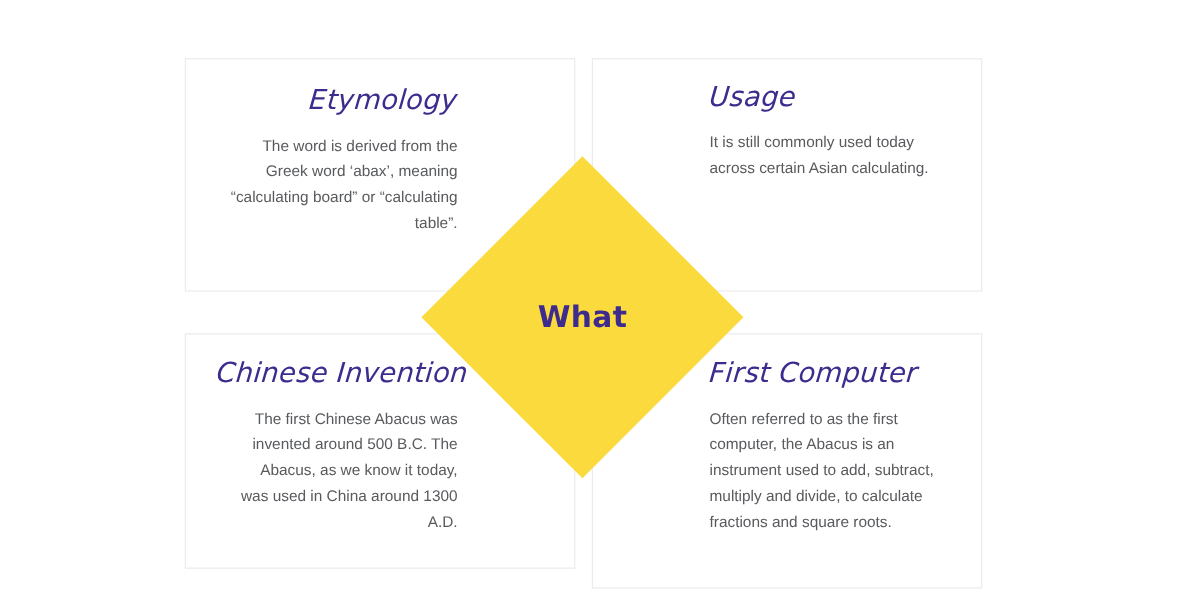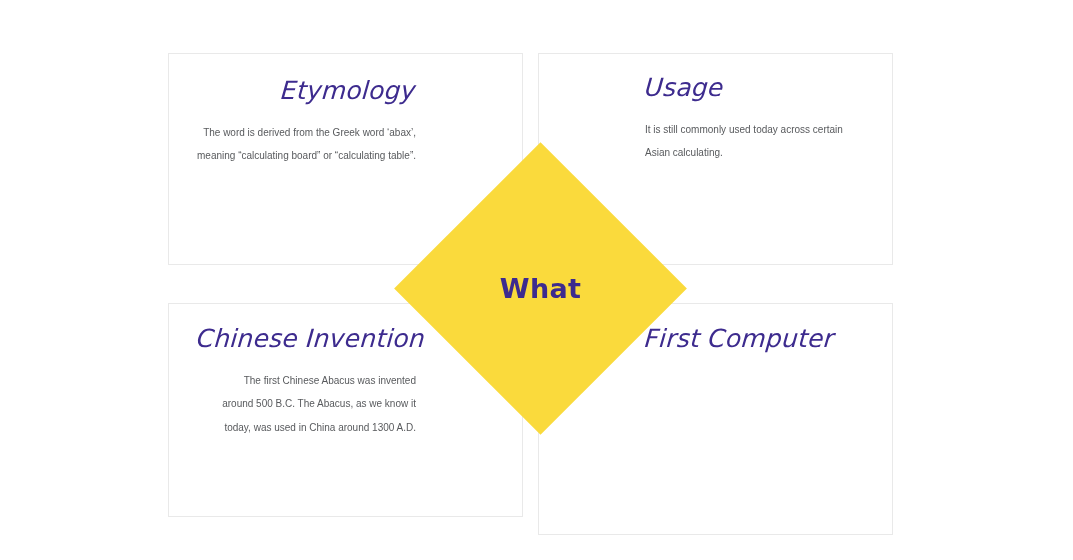--- a/index.html
+++ b/index.html
@@ -72,30 +72,30 @@
     transform: skewX(-5deg);
     transform-origin: center;
   }
   .card-tl .card-title,
   .card-bl .card-title { transform-origin: right center; }
   .card-tr .card-title,
   .card-br .card-title { transform-origin: left center; }
 
   .card-body {
     font-family: "Liberation Sans", sans-serif;
-    font-size: 10px;
+    font-size: 14px;
     line-height: 23.5px;
     color: #585a5d;
     margin: 0;
   }
 
   
   .diamond-wrap {
     position: absolute;
-    left: 394px;
+    left: 383px;
     top: 142px;
     width: 293px;
     height: 293px;
   }
   .diamond-shape {
     position: absolute;
     left: 50%;
     top: 50%;
     width: 207px;
     height: 207px;
@@ -145,20 +145,21 @@
   <div class="card card-bl" style="border-color: rgb(233, 233, 233);">
     <div class="card-inner">
       <div class="card-title" style="color: rgb(61, 43, 142);">Chinese Invention</div>
       <div class="card-body" style="color: rgb(88, 90, 93); margin-left: 19px;">The first Chinese Abacus was invented around 500 B.C. The Abacus, as we know it today, was used in China around 1300 A.D.</div>
     </div>
   </div>
 
   <div class="card card-br" style="border-color: rgb(233, 233, 233);">
     <div class="card-inner">
       <div class="card-title" style="color: rgb(61, 43, 142);">First Computer</div>
+      <div class="card-body" style="color: rgb(88, 90, 93);">Often referred to as the first computer, the Abacus is an instrument used to add, subtract, multiply and divide, to calculate fractions and square roots.</div>
     </div>
   </div>
 
   <div class="diamond-wrap">
     <div class="diamond-shape" style="background: rgb(250, 218, 60);"></div>
     <div class="diamond-label" style="color: rgb(61, 43, 142);">
       <div>
         <span>What</span>
       </div>
     </div>

